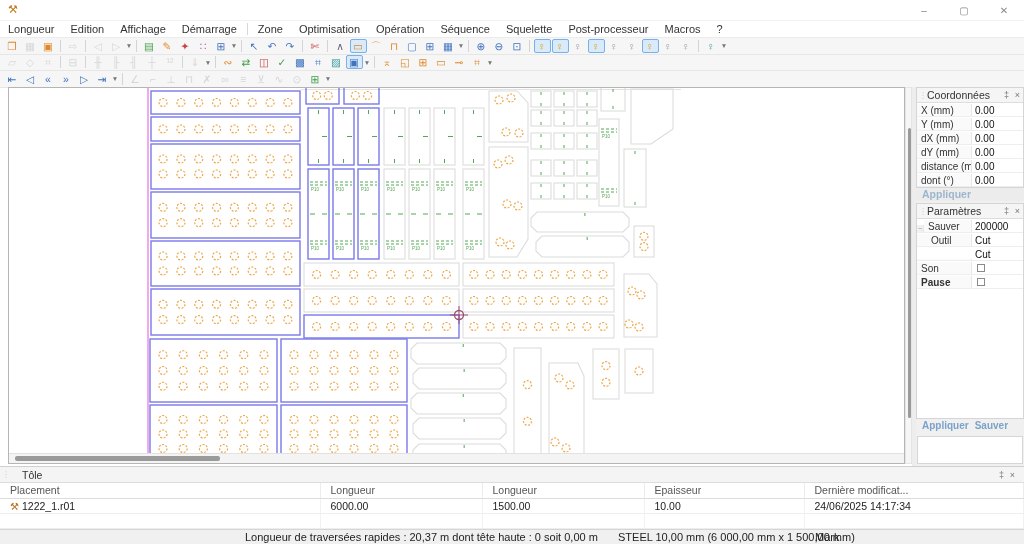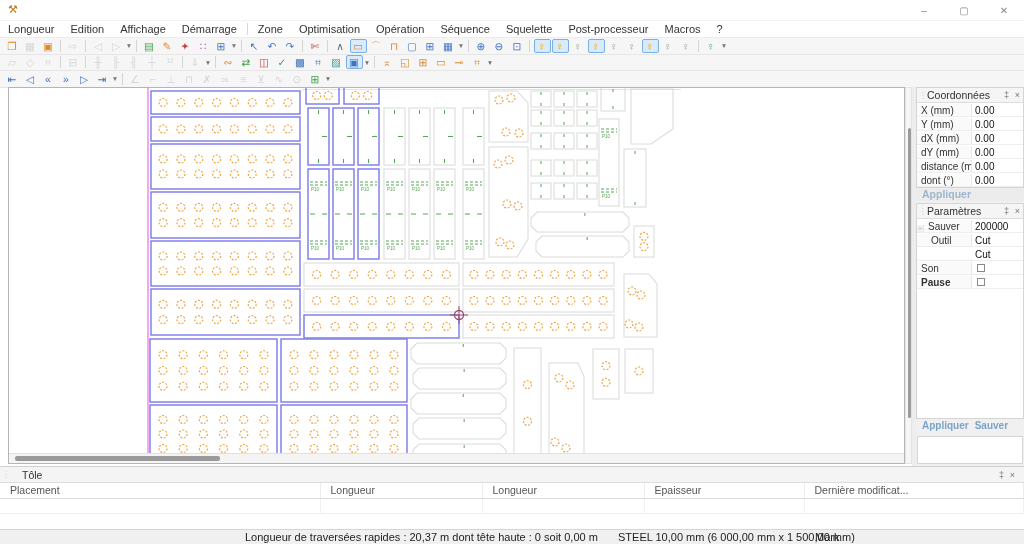--- a/index.html
+++ b/index.html
@@ -776,20 +776,27 @@
         <tr id="sheet-head">
           <th>Placement</th>
           <th>Longueur</th>
           <th>Longueur</th>
           <th>Epaisseur</th>
           <th>Dernière modificat...</th>
         </tr>
       </thead>
     <tbody id="sheet-body">
         <tr>
+          <td><span class="row-icon">⚒</span>1222_1.r01</td>
+          <td>6000.00</td>
+          <td>1500.00</td>
+          <td>10.00</td>
+          <td>24/06/2025 14:17:34</td>
+        </tr>
+        <tr>
           <td>&nbsp;</td>
           <td>&nbsp;</td>
           <td>&nbsp;</td>
           <td>&nbsp;</td>
           <td>&nbsp;</td>
         </tr>
       </tbody>
   </table>
 </div>
 

